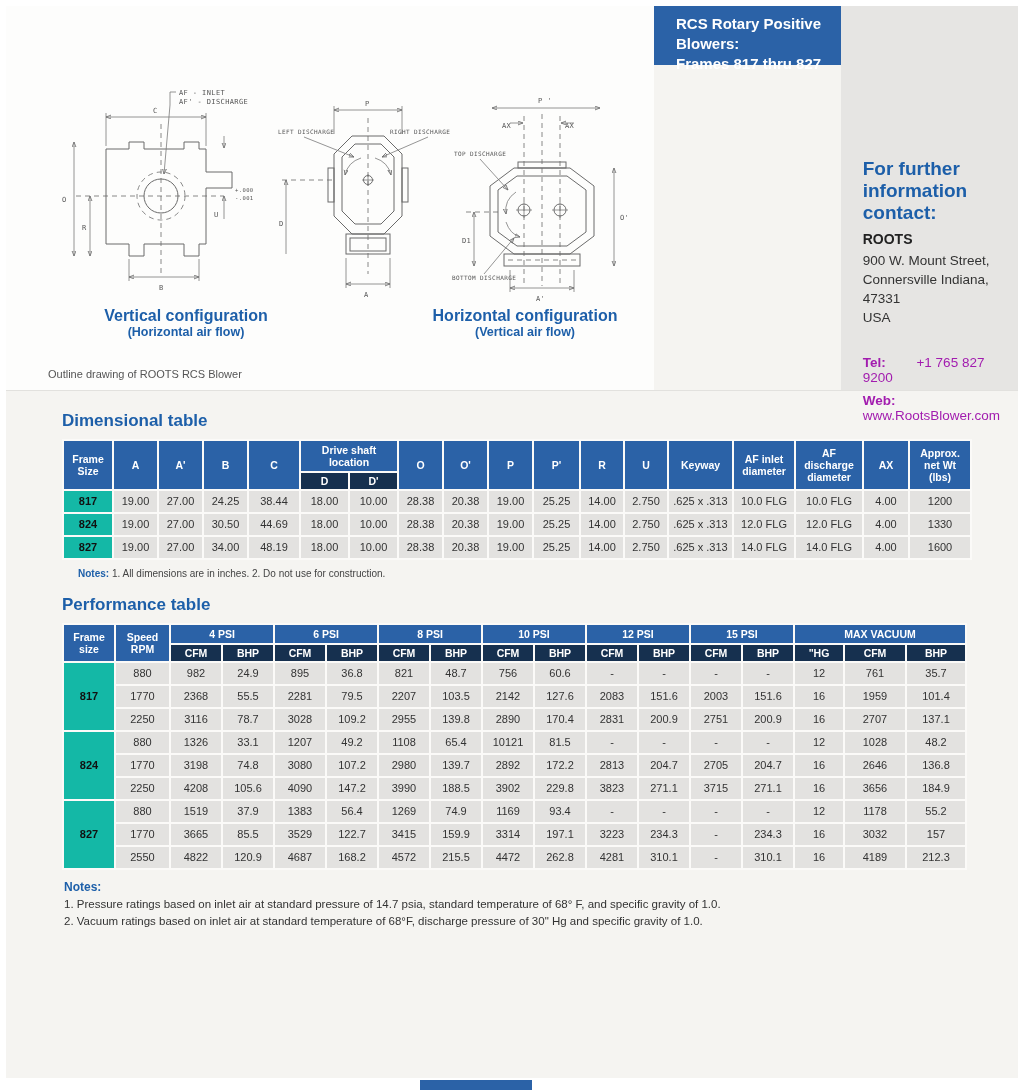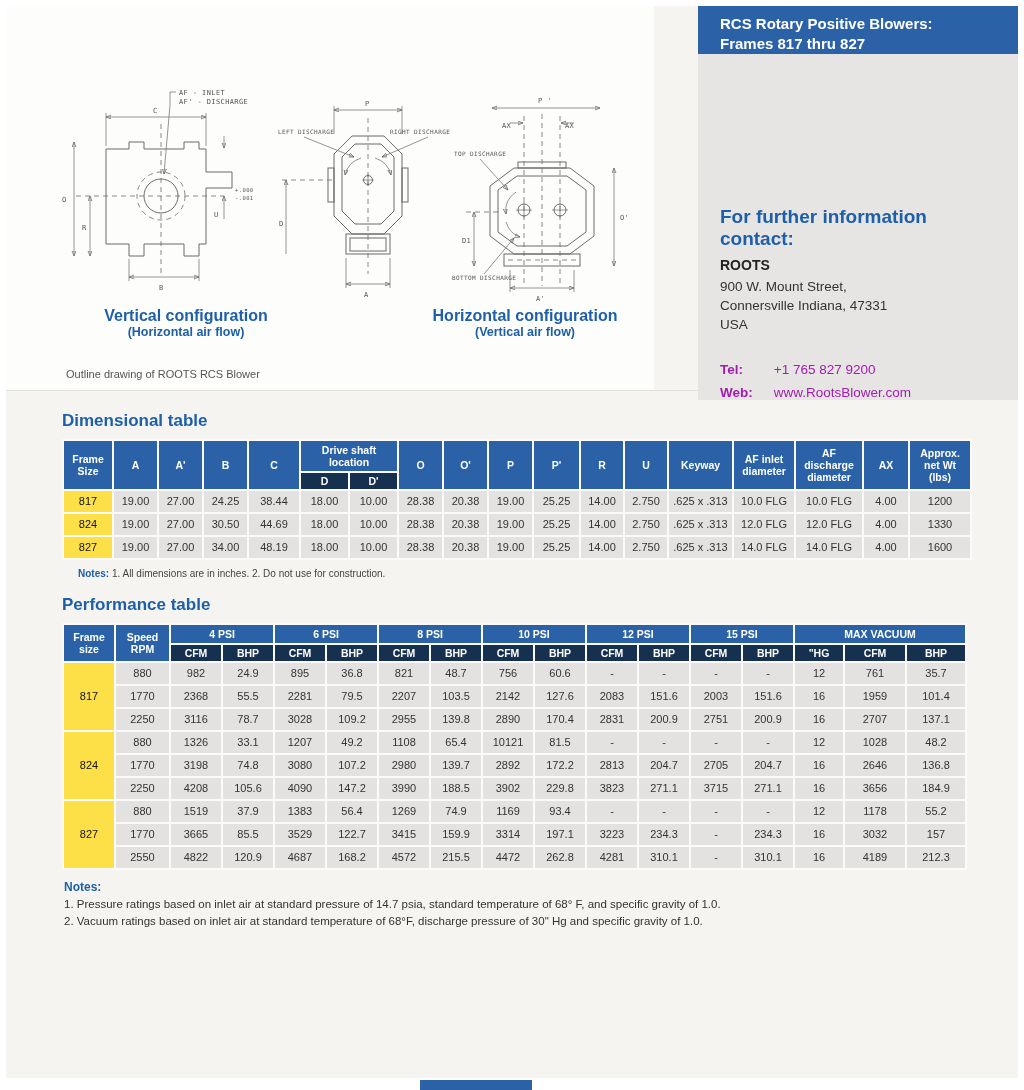--- a/index.html
+++ b/index.html
@@ -1,21 +1,21 @@
 <!DOCTYPE html>
 <html><head>
 <meta charset="utf-8">
 <style>
   html,body{margin:0;padding:0;background:#ffffff;}
   body{width:1024px;height:1090px;position:relative;font-family:"Liberation Sans",sans-serif;overflow:hidden;}
   .frame{position:absolute;left:6px;top:6px;width:1012px;height:1072px;background:#f5f4f1;}
   
   .top-section{display:flex;height:384px;border-bottom:1px solid #e2e1de;}
   .drawings-panel{width:648px;background:#fdfdfc;position:relative;}
-  .right-col{flex:1;display:flex;flex-direction:column;margin-left:44px;}
+  .right-col{flex:1;display:flex;flex-direction:row;}
   .banner{height:51px;background:#2b62a7;color:#ffffff;padding:8px 0 0 22px;font-size:15px;font-weight:bold;line-height:20px;}
   .contact{flex:1;background:#e6e5e3;padding:152px 18px 0 22px;}
   .contact-heading{font-size:19px;font-weight:bold;color:#1d5fa9;margin-bottom:7px;}
   .company{font-size:14px;font-weight:bold;color:#222;margin-bottom:4px;}
   .addr{font-size:13.5px;color:#333;line-height:19px;}
   .contact-row{margin-top:8px;font-size:13.5px;color:#a21caf;}
   .contact-row:first-of-type{margin-top:0;}
   .contact-rows{margin-top:28px;}
   .contact-row .lbl{font-weight:bold;display:inline-block;width:50px;}
   
@@ -27,29 +27,29 @@
   .dwg .tol{font-size:5.5px;}
   .dwg line,.dwg path,.dwg rect,.dwg circle{stroke:#6b6b6b;stroke-width:1;fill:none;}
   .dwg .dash{stroke-dasharray:5 4;stroke-width:.8;}
   .dwg .dim{stroke:#7a7a7a;stroke-width:.8;}
   .dwg .lead{stroke:#7a7a7a;stroke-width:.8;}
   .caption{position:absolute;text-align:center;}
   .caption-left{left:56px;top:300px;width:248px;}
   .caption-right{left:392px;top:300px;width:254px;}
   .caption-title{font-size:16px;font-weight:bold;color:#1d5fa9;line-height:19px;}
   .caption-sub{font-size:12.5px;font-weight:bold;color:#1d5fa9;}
-  .outline-note{position:absolute;left:60px;top:362px;font-size:11px;color:#555;}
+  .outline-note{position:absolute;left:42px;top:362px;font-size:11px;color:#555;}
   
   .main{padding:12px 52px 0 56px;}
   .section-title{font-size:17px;font-weight:bold;color:#1d5fa9;margin:8px 0 8px 0;}
   table{border-collapse:collapse;table-layout:fixed;width:905px;}
   th{background:#2b62a7;color:#fff;font-size:10.5px;font-weight:bold;text-align:center;vertical-align:middle;padding:3px 2px;border:2px solid #fbfaf8;line-height:12px;}
   th.sub{background:#16304f;padding:2px;}
   td{background:#e3e2e0;color:#333;font-size:11px;text-align:center;vertical-align:middle;padding:4px 2px;border:2px solid #fbfaf8;line-height:13px;}
-  td.frame-cell{font-weight:normal;color:#111;background:#fde047;}
+  td.frame-cell{font-weight:bold;color:#111;background:#14b8a6;}
   .dim-notes{font-size:10px;color:#444;margin:8px 0 16px 16px;}
   .dim-notes .nlabel{font-weight:bold;color:#1d5fa9;}
   .footer-notes{margin:10px 0 0 2px;}
   .fn-label{font-size:12px;font-weight:bold;color:#1d5fa9;margin-bottom:2px;}
   .fn-item{font-size:11.5px;color:#333;line-height:17px;}
   .footer-tab{position:absolute;left:420px;top:1080px;width:112px;height:10px;background:#2b62a7;}
 </style>
 </head>
 <body>
 

